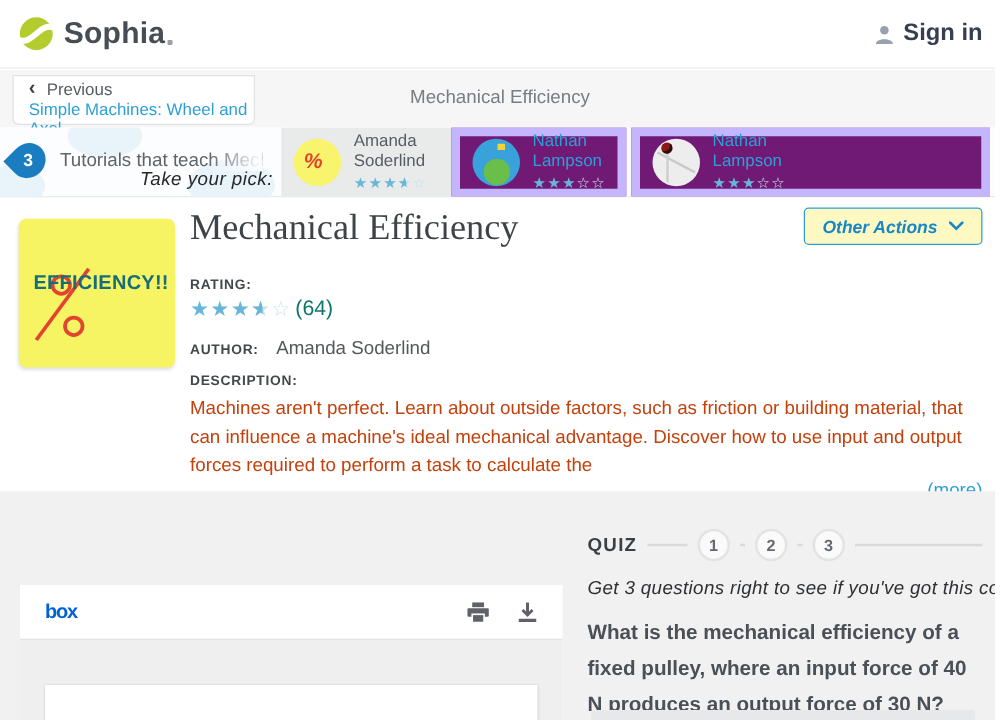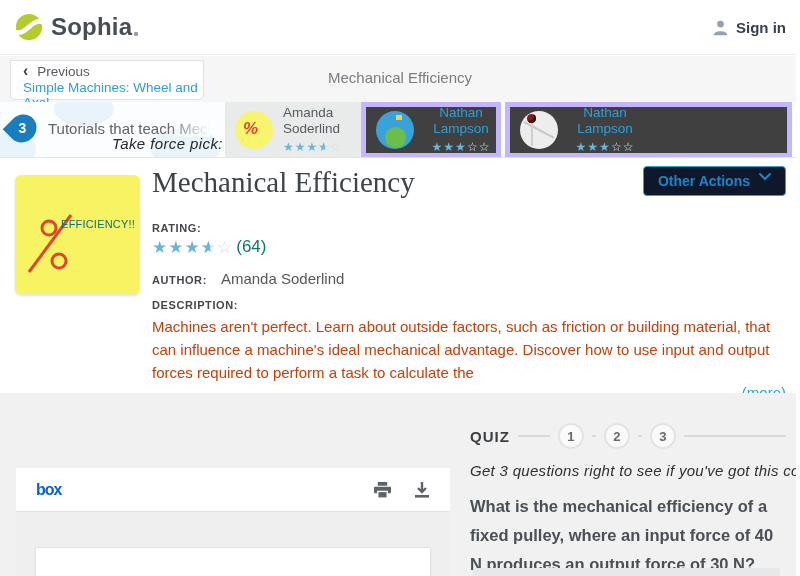--- a/index.html
+++ b/index.html
@@ -9,21 +9,21 @@
     font-family:"Liberation Sans", sans-serif; color:#55585a; background:#fff;
   }
   
   .topbar { position:absolute; left:0; top:0; width:800px; height:55px;
     background:#fff; border-bottom:1px solid #ececec;
     display:flex; align-items:center; justify-content:space-between; padding:0 14px; }
   .brand { display:flex; align-items:center; gap:7px; cursor:pointer; }
   .brand-text { font-size:24px; font-weight:bold; color:#474d54; letter-spacing:0.2px; }
   .brand-dot { width:4px; height:4px; background:#9aa0a6; border-radius:1px; margin-top:14px; }
   .signin { display:flex; align-items:center; gap:7px; cursor:pointer; }
-  .signin span { font-size:15px; font-weight:bold; color:#373e50; }
+  .signin span { font-size:19px; font-weight:bold; color:#373e50; }
   
   .navbar { position:absolute; left:0; top:56px; width:800px; height:46px; background:#f6f6f6; }
   .prev-box { position:absolute; left:10px; top:4px; width:194px; height:40px;
     background:#fff; border:1px solid #e2e2e2; border-radius:0 0 5px 5px;
     padding:3px 0 0 12px; cursor:pointer; }
   .prev-top { display:flex; align-items:center; gap:9px; font-size:13.5px; color:#565c62; }
   .prev-chev { font-size:16px; font-weight:bold; color:#3a4046; line-height:1; margin-top:-2px; }
   .prev-link { font-size:13.5px; color:#2d9fd8; text-decoration:none; display:block; margin-top:1px; }
   .nav-title { position:absolute; left:0; right:0; top:13px; text-align:center;
     font-size:15px; color:#797d81; }
@@ -37,21 +37,21 @@
     font-weight:bold; text-align:center; line-height:27px; }
   .picker-label { position:absolute; left:48px; top:18px; width:162px; font-size:15px;
     color:#5f646a; white-space:nowrap; overflow:hidden; }
   .picker-label::after { content:""; position:absolute; right:0; top:0; bottom:0; width:44px;
     background:linear-gradient(90deg, rgba(252,253,254,0), #fcfdfe); }
   .picker-tagline { position:absolute; left:112px; top:33px; font-size:15px; color:#26282a;
     font-style:italic; letter-spacing:.4px; }
   .tutor-card { position:absolute; top:0; height:56px; display:flex; align-items:center;
     gap:10px; padding:0 10px; cursor:pointer; }
   .tutor-card.selected { background:#e9eaea; }
-  .tutor-card.framed { background:#404040; border:5px solid #c4b5fd;text-align:center; }
+  .tutor-card.framed { background:#701a75; border:7px solid #c4b5fd; }
   .avatar { width:38px; height:38px; border-radius:50%; position:relative; overflow:hidden; flex:0 0 38px; }
   .avatar.yellow { background:#f8f46e; }
   .avatar.yellow .pct { position:absolute; left:8px; top:8px; color:#e2442f; font-size:17px;
     font-weight:bold; font-style:italic; }
   .avatar.blue { background:#39a2da; }
   .avatar.blue .green { position:absolute; left:9px; top:16px; width:21px; height:21px;
     background:#6abf4b; border-radius:50%; }
   .avatar.blue .chip { position:absolute; left:20px; top:4px; width:6px; height:5px; background:#f3d23c; }
   .avatar.gray { background:#ededee; }
   .avatar.gray .line1 { position:absolute; left:4px; top:10px; width:34px; height:2px;
@@ -67,28 +67,28 @@
   .stars { display:inline-flex; }
   .star { color:#68b7da; line-height:1; }
   .star.empty { color:#c9e2ef; }
   .star.half { position:relative; color:#c9e2ef; }
   .star.half::after { content:"★"; position:absolute; left:0; top:0; width:55%;
     overflow:hidden; color:#68b7da; }
   
   .content { position:absolute; left:0; top:158px; width:800px; height:235px; background:#fff; }
   .thumb { position:absolute; left:15px; top:17px; width:125px; height:119px;
     background:#f7f464; border-radius:6px; box-shadow:0 2px 3px rgba(0,0,0,.12); }
-  .thumb-text { position:absolute; right:5px; top:43px; font-size:11px; font-weight:normal;
+  .thumb-text { position:absolute; right:5px; top:43px; font-size:16px; font-weight:bold;
     color:#176d78; letter-spacing:.2px; }
   .content-main { position:absolute; left:152px; top:8px; right:14px; }
   .title-row { display:flex; justify-content:space-between; align-items:flex-start; }
   .page-h1 { font-family:"Liberation Serif", serif; font-size:29px; color:#3e4347; font-weight:normal; }
-  .other-actions { display:flex; gap:9px; border:1px solid #2d9fd8;
-    border-radius:4px; background:#0f172a; color:#1787c9; font-size:14px; font-weight:bold;
-    padding:6px 14px; cursor:pointer; font-family:"Liberation Sans", sans-serif; }
+  .other-actions { display:flex; align-items:center; gap:9px; border:1px solid #2d9fd8;
+    border-radius:4px; background:#fef9c3; color:#1787c9; font-size:14px; font-weight:bold;
+    padding:6px 14px; cursor:pointer; font-family:"Liberation Sans", sans-serif;font-style:italic; }
   .meta-label { font-size:11px; font-weight:bold; color:#43474b; letter-spacing:.6px; }
   .rating-block { margin-top:23px; }
   .rating-row { display:flex; align-items:center; gap:3px; margin-top:3px; }
   .rating-row .stars { font-size:17px; letter-spacing:1px; }
   .rating-count { font-size:17px; color:#0f766e; }
   .author-row { margin-top:13px; display:flex; align-items:baseline; gap:14px; }
   .author-name { font-size:15px; color:#55585a; }
   .desc-block { margin-top:12px; }
   .desc-text { font-size:15px; color:#c2410c; line-height:23px; margin-top:4px; }
   .more-line { text-align:right; font-size:15px; color:#2d9fd8; margin-top:0px; cursor:pointer; }
@@ -159,21 +159,21 @@
   </div>
 
   <div class="picker">
     <div class="blob" style="left:54px; top:-10px; width:60px; height:34px;"></div>
     <div class="blob" style="left:150px; top:26px; width:70px; height:40px;"></div>
     <div class="blob" style="left:-14px; top:30px; width:50px; height:34px;"></div>
     <div class="badge">
       <span>3</span>
     </div>
     <div class="picker-label">Tutorials that teach Mechanical Efficiency</div>
-    <div class="picker-tagline">Take force pick:</div>
+    <div class="picker-tagline">Take your pick:</div>
 
     <div class="tutor-card selected" style="left:225px; width:136px;">
       <div class="avatar yellow">
         <span class="pct">%</span>
       </div>
       <div>
         <div class="tutor-name gray">Amanda Soderlind</div>
         <div class="stars tutor-stars">
             <span class="star full">★</span>
             <span class="star full">★</span>

